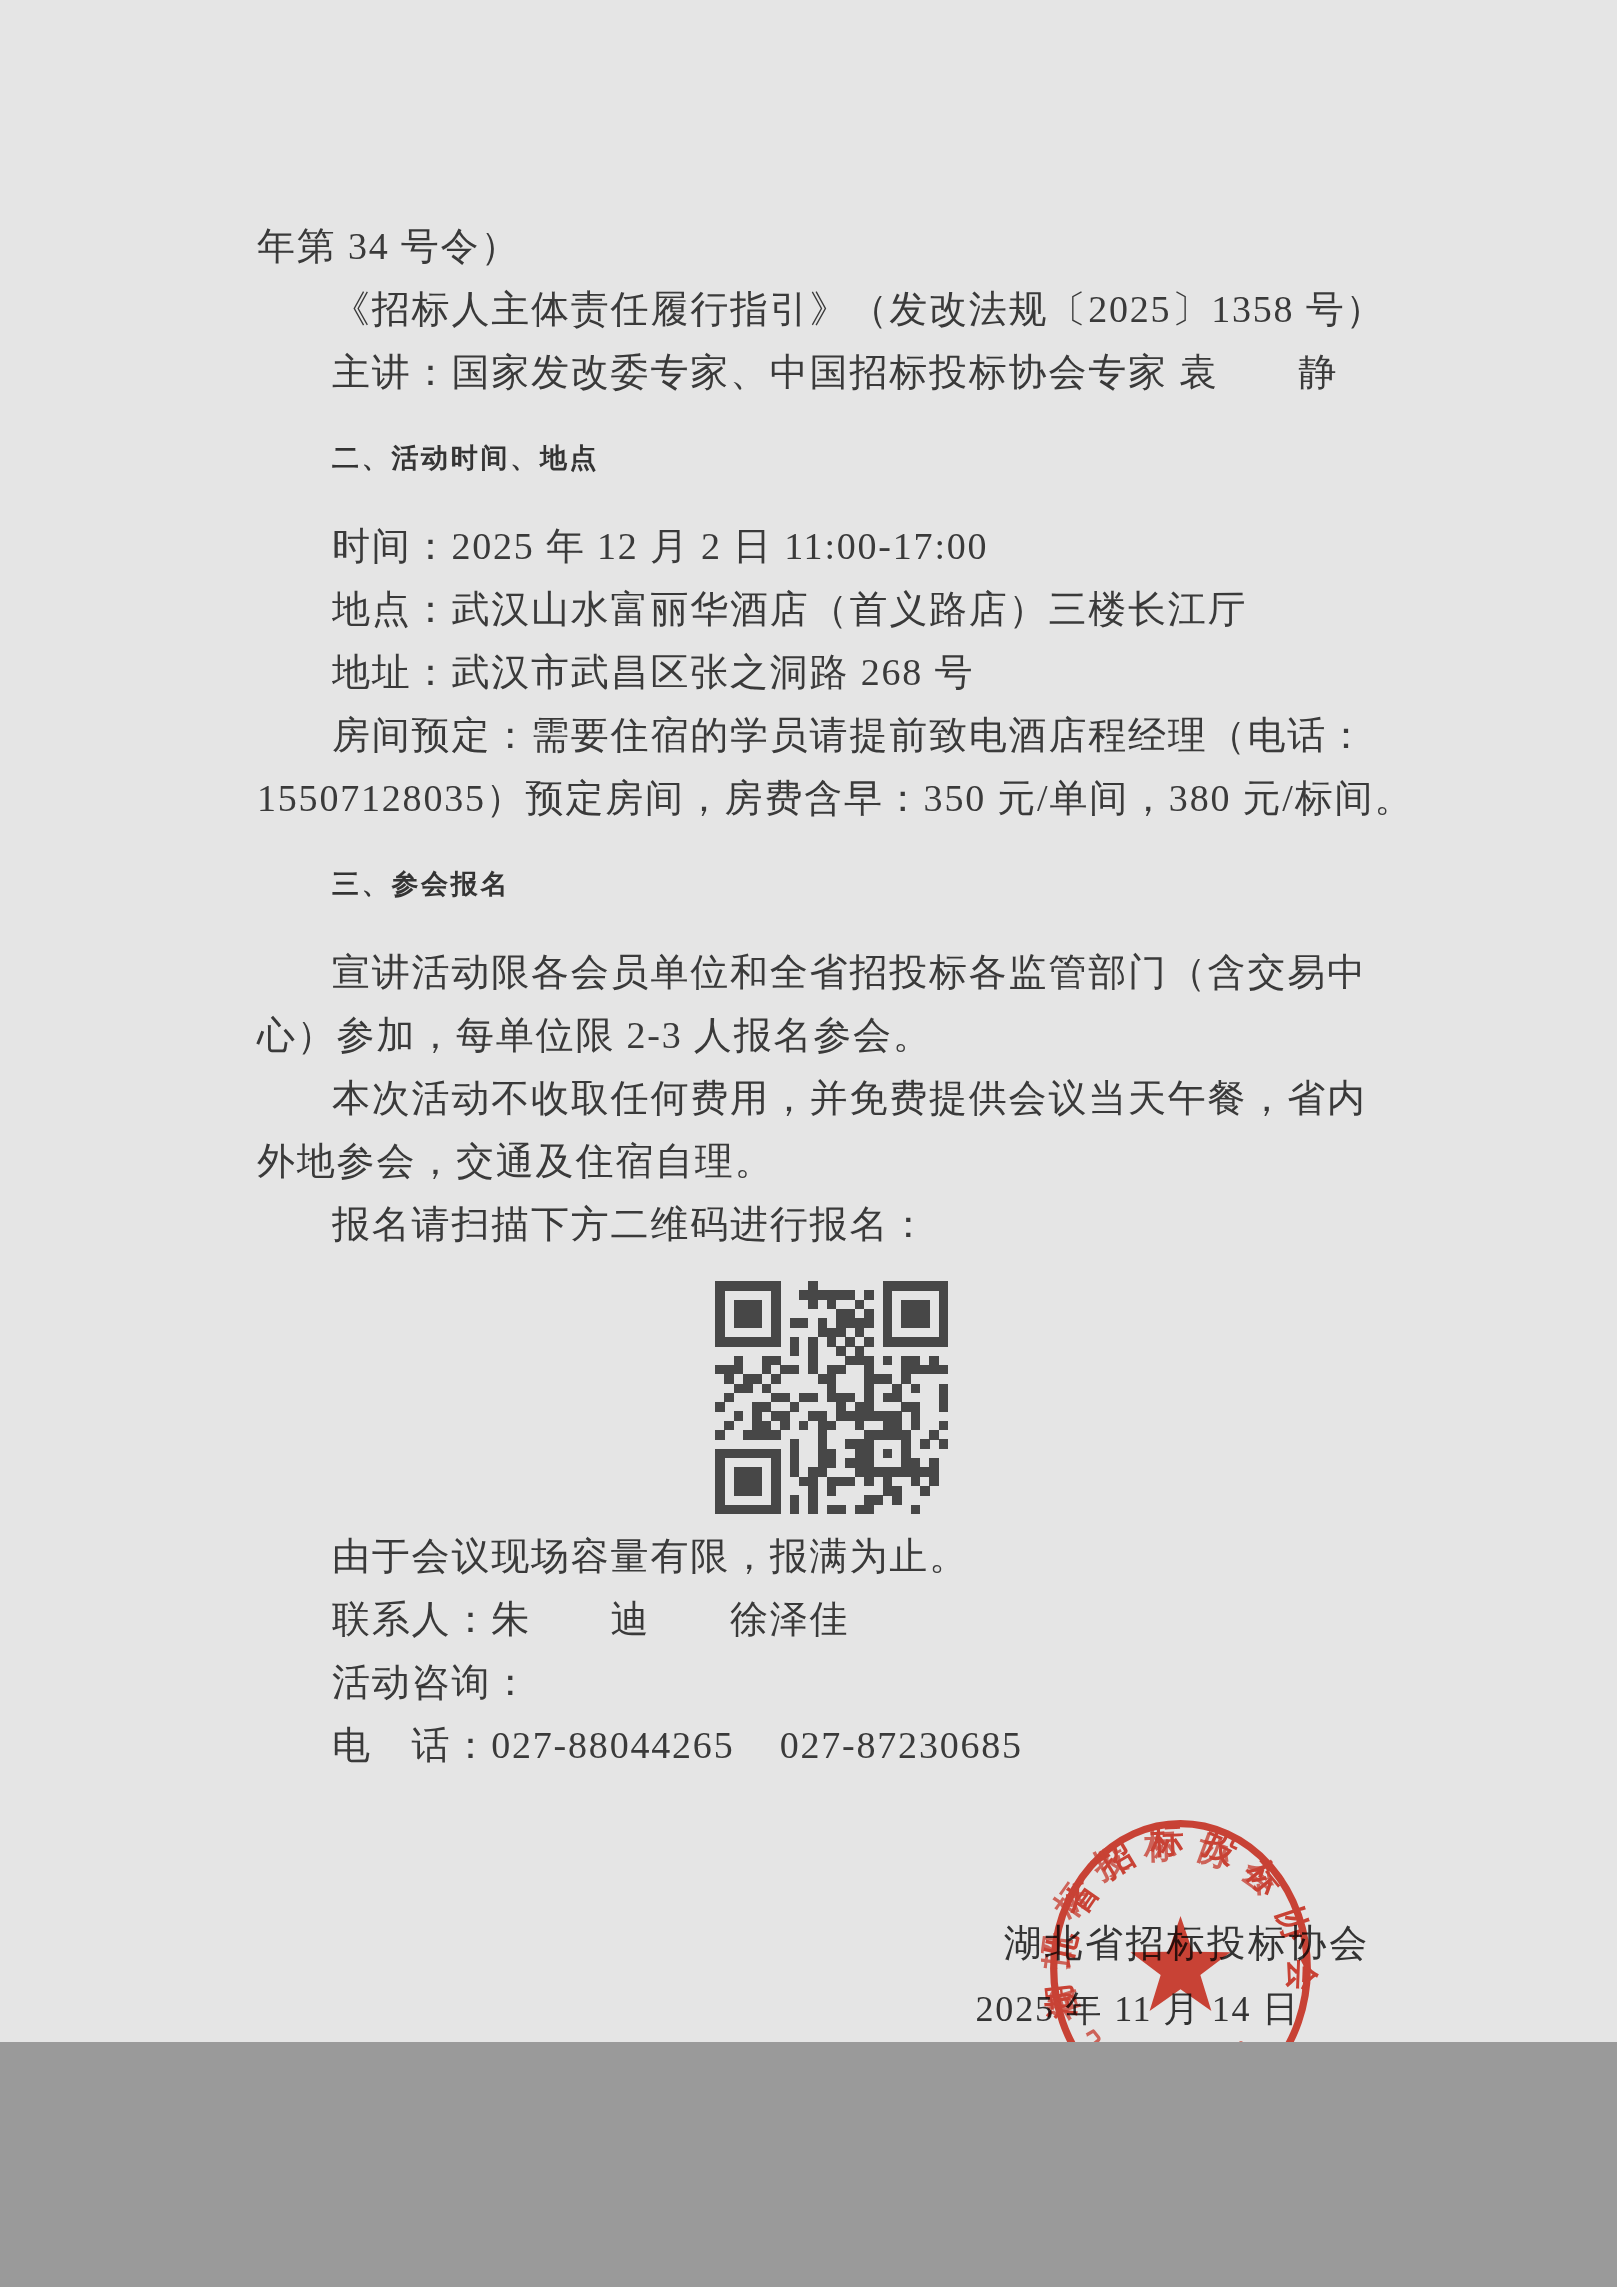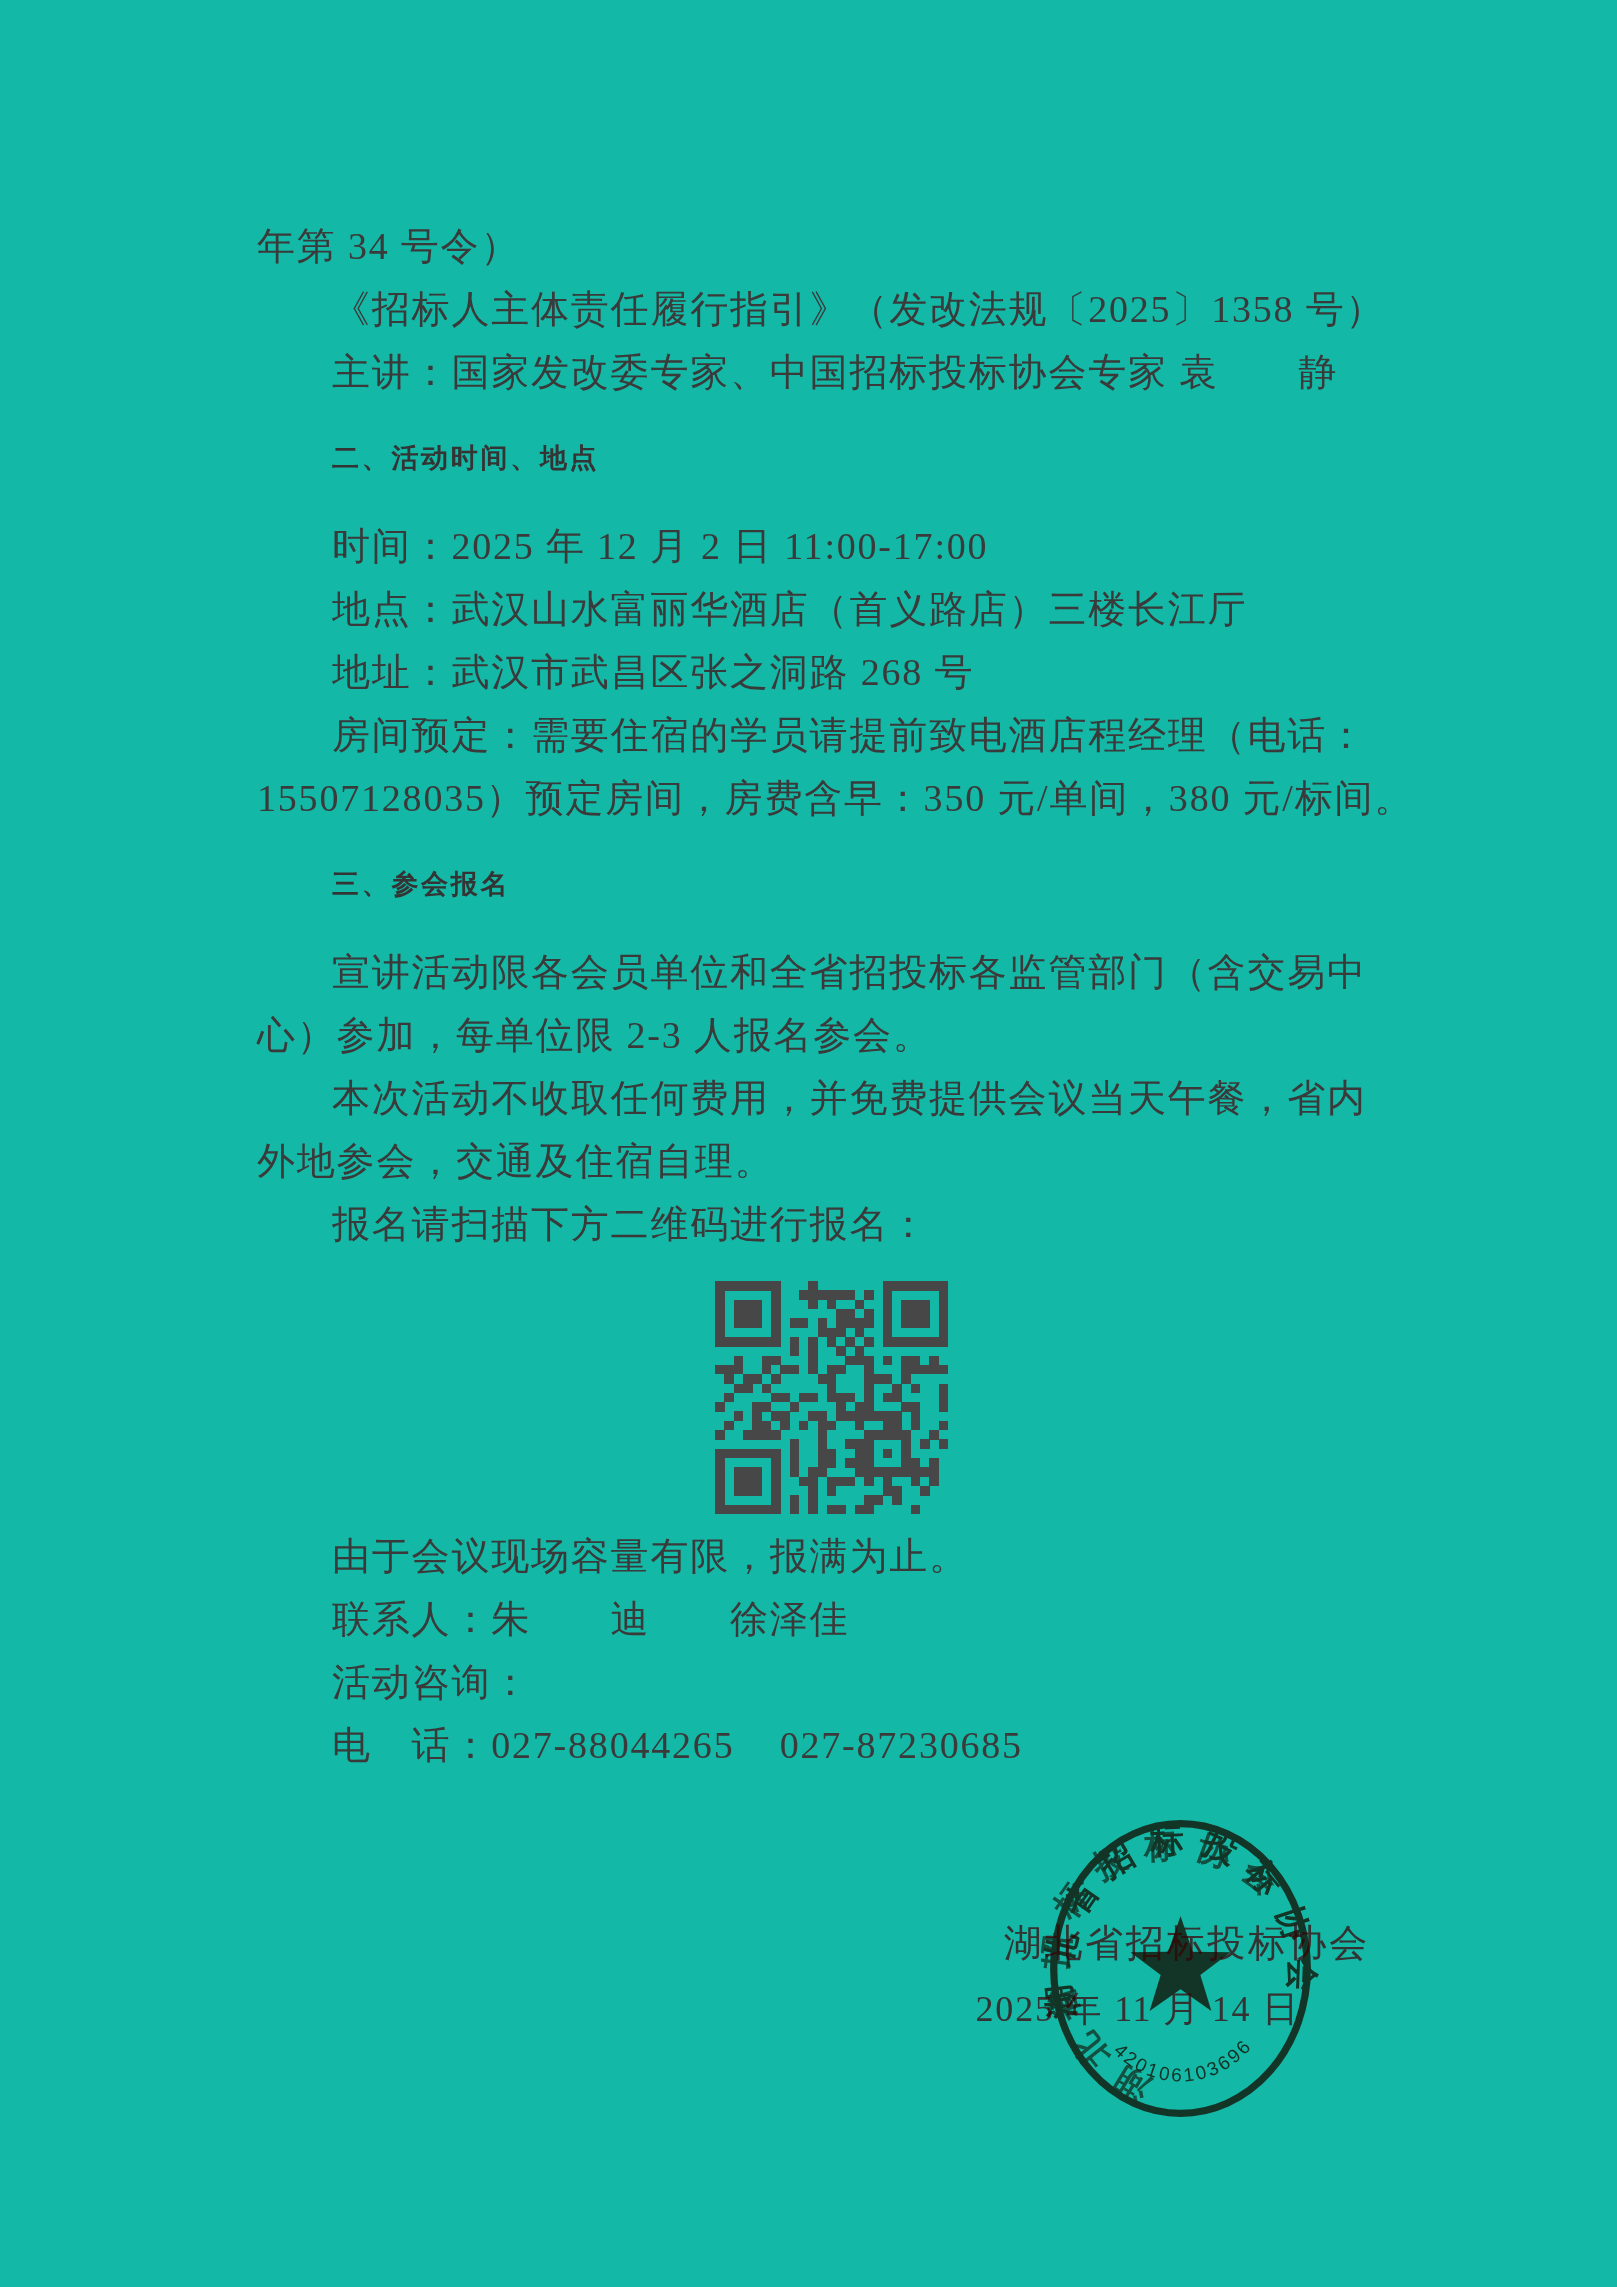--- a/index.html
+++ b/index.html
@@ -1,20 +1,20 @@
 <!DOCTYPE html>
 <html style="font-size:14.3px"><head>
 <meta charset="utf-8">
 <style>
   html,body{margin:0;padding:0;background:#9a9a9a;}
   .page{
     position:relative;
-    width:1617px;height:2287px;
+    width:1617px;height:2042px;
     margin:0 auto;
-    background:#14b8a6;
+    background:#e5e5e5;
     box-sizing:border-box;
     padding:215px 211px 6px 257px;
     font-family:"Liberation Serif",serif;
     color:#3a3a3a;
     overflow:hidden;
   }
   .line{
     margin:0;
     font-size:38px;
     line-height:63px;

